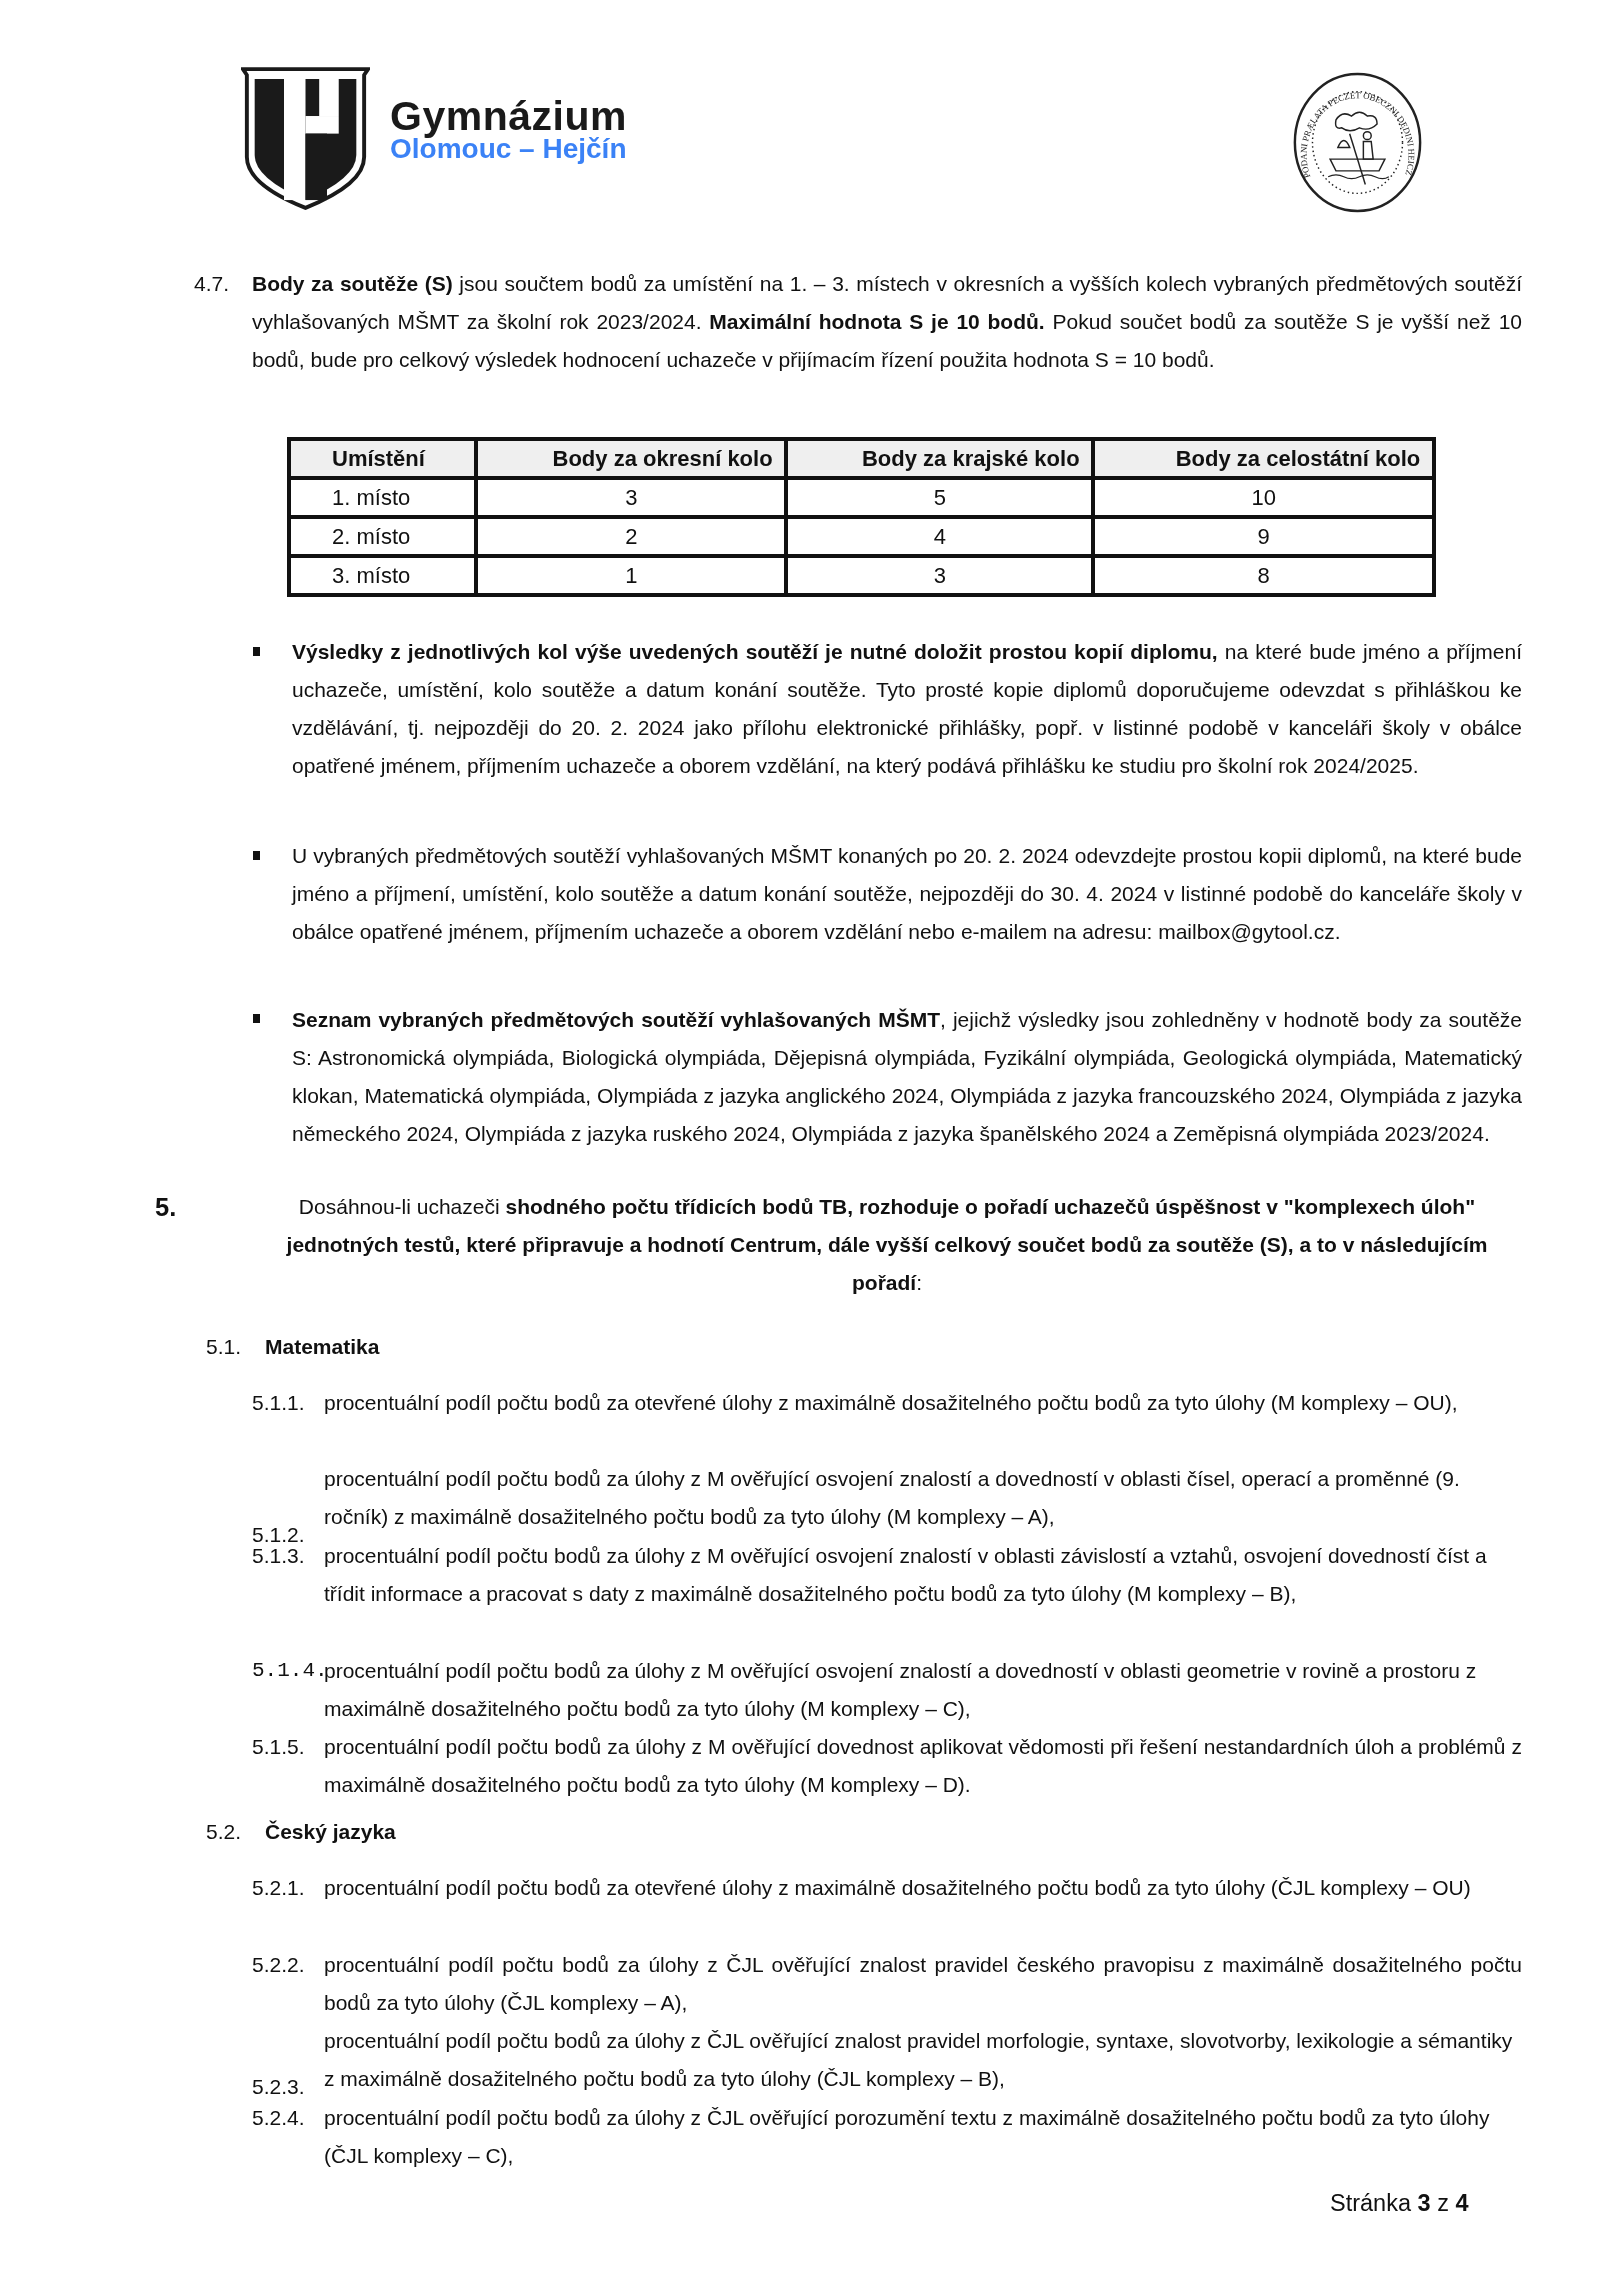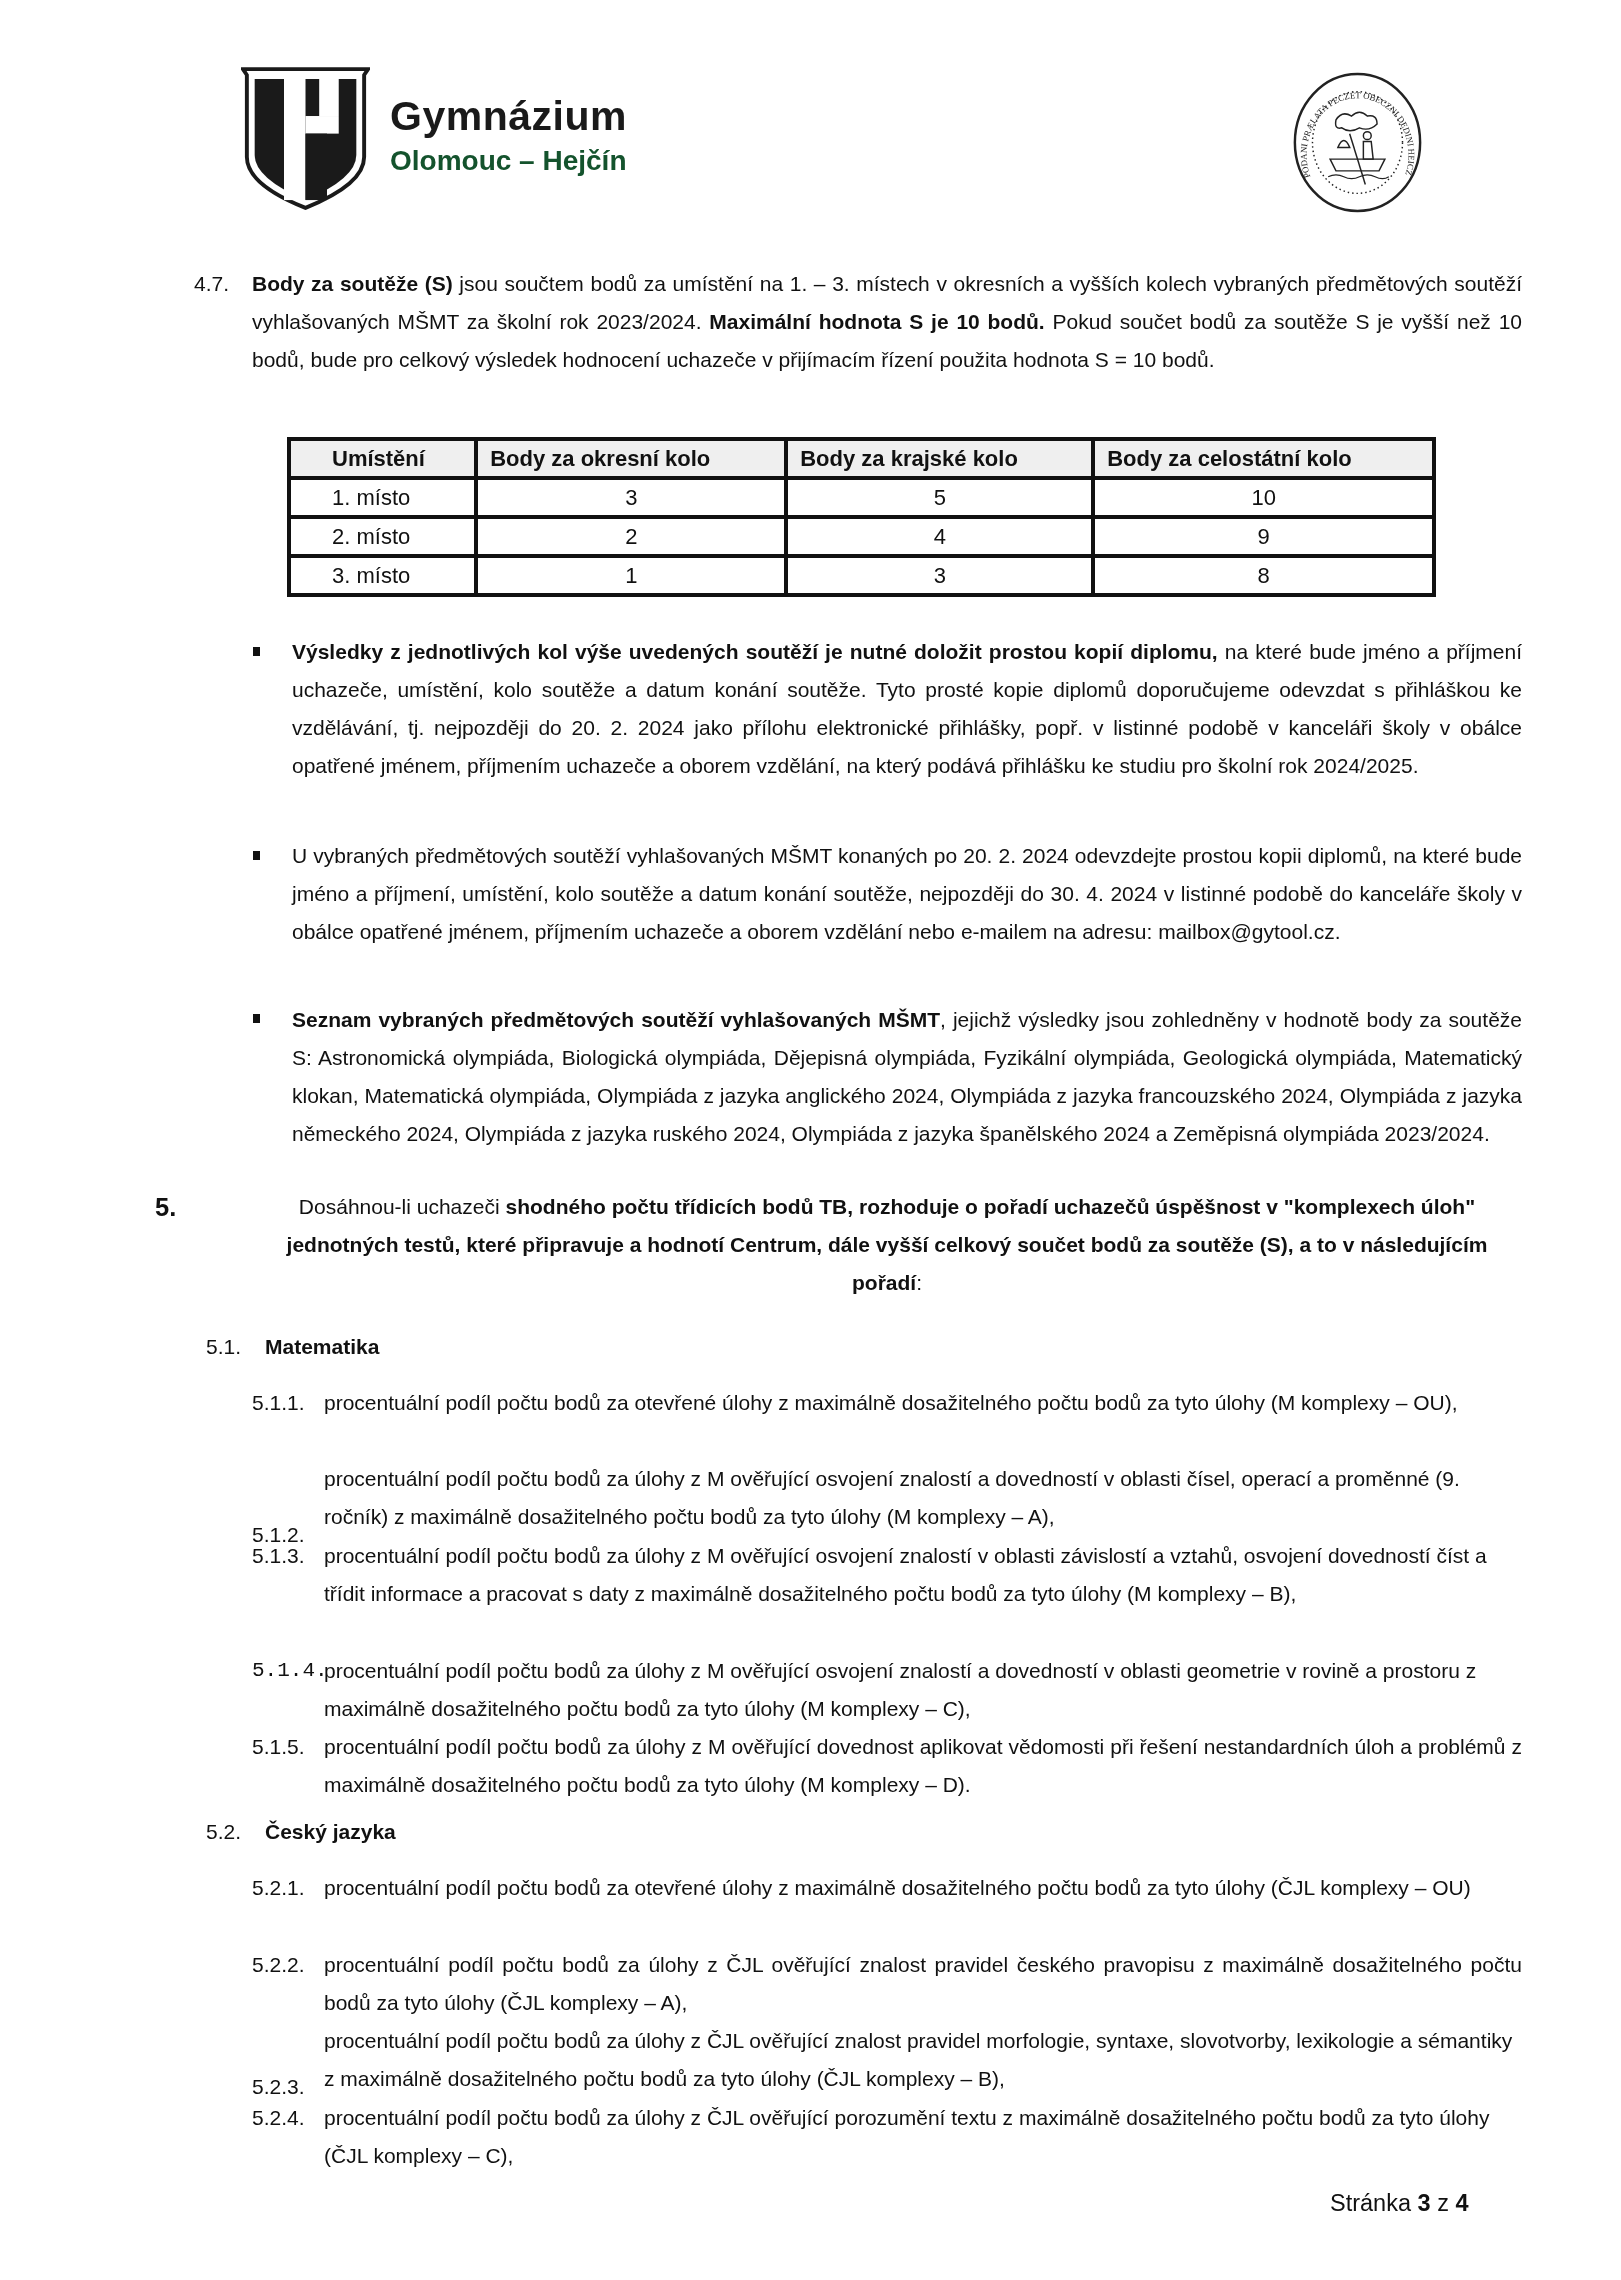--- a/index.html
+++ b/index.html
@@ -5,37 +5,37 @@
   html, body { margin: 0; padding: 0; background: #ffffff; }
   body {
     width: 1621px; height: 2281px; position: relative; overflow: hidden;
     font-family: "Liberation Sans", sans-serif; color: #111111;
   }
   .abs { position: absolute; }
   
   #logo { left: 241px; top: 67px; width: 431px; height: 145px; }
   #shield { position: absolute; left: 0; top: 0; width: 129px; height: 143px; }
   #brand1 { position: absolute; left: 149px; top: 25.5px; font-size: 41px; font-weight: bold; letter-spacing: 0.5px; color: #1a1a1a; }
-  #brand2 { position: absolute; left: 149px; top: 78px; font-size: 28px; font-weight: bold; color: #14532d; }
+  #brand2 { position: absolute; left: 149px; top: 66px; font-size: 28px; font-weight: bold; color: #3b82f6; }
   #seal { left: 1289px; top: 69px; width: 137px; height: 147px; }
 
   .txt { font-size: 21px; line-height: 38px; text-align: justify; }
   .txt b { font-weight: bold; }
   .num { position: absolute; font-size: 21px; line-height: 38px; }
   .block { position: absolute; }
 
   
   #score-table {
     position: absolute; left: 287px; top: 437px; width: 1149px;
     border-collapse: collapse; font-size: 22px;
   }
   #score-table th, #score-table td {
     border: 4.9px solid #111; height: 35px; padding: 0 11.8px; line-height: 35px;
   }
-  #score-table th { background: #efefef; font-weight: bold; text-align: left; }
+  #score-table th { background: #efefef; font-weight: bold; text-align: right; }
   #score-table td { text-align: center; }
   #score-table td.first { text-align: left; padding-left: 41px; }
   #score-table th.first { text-align: left; padding-left: 41px; }
 
   .bullet-mark { position: absolute; width: 6.9px; height: 8.8px; background: #111; }
   .sec5-num { position: absolute; font-size: 25.5px; font-weight: bold; line-height: 38px; }
   .sub-num { position: absolute; font-size: 21px; line-height: 38px; }
   #footer { position: absolute; left: 1330px; top: 2190px; font-size: 23.5px; }
 </style>
 </head>

